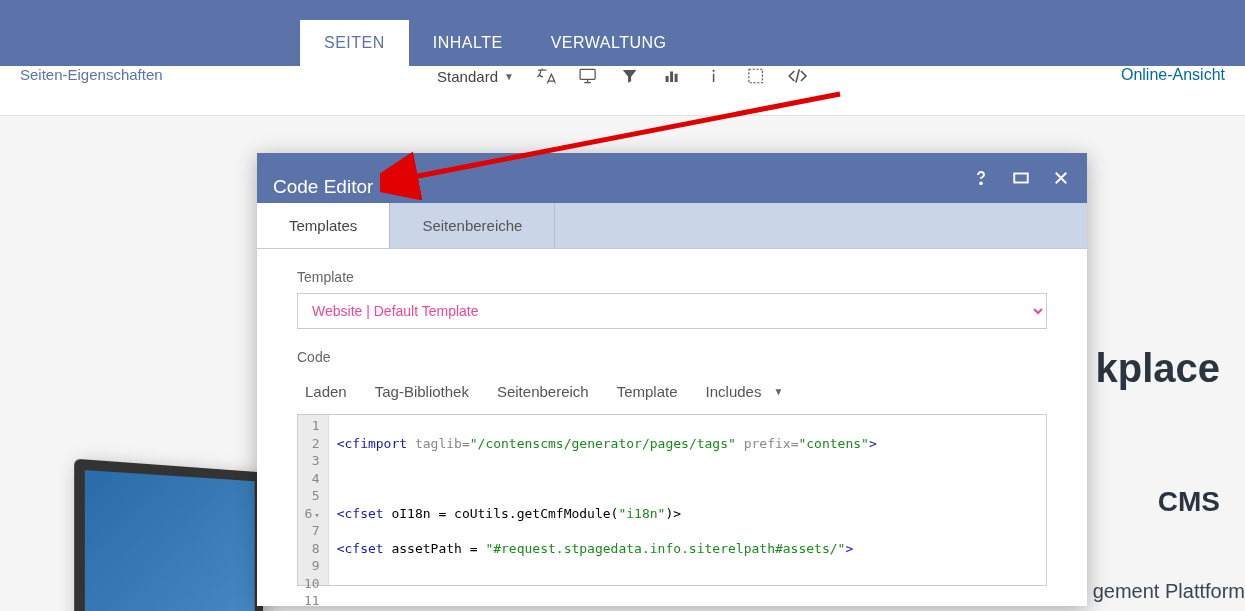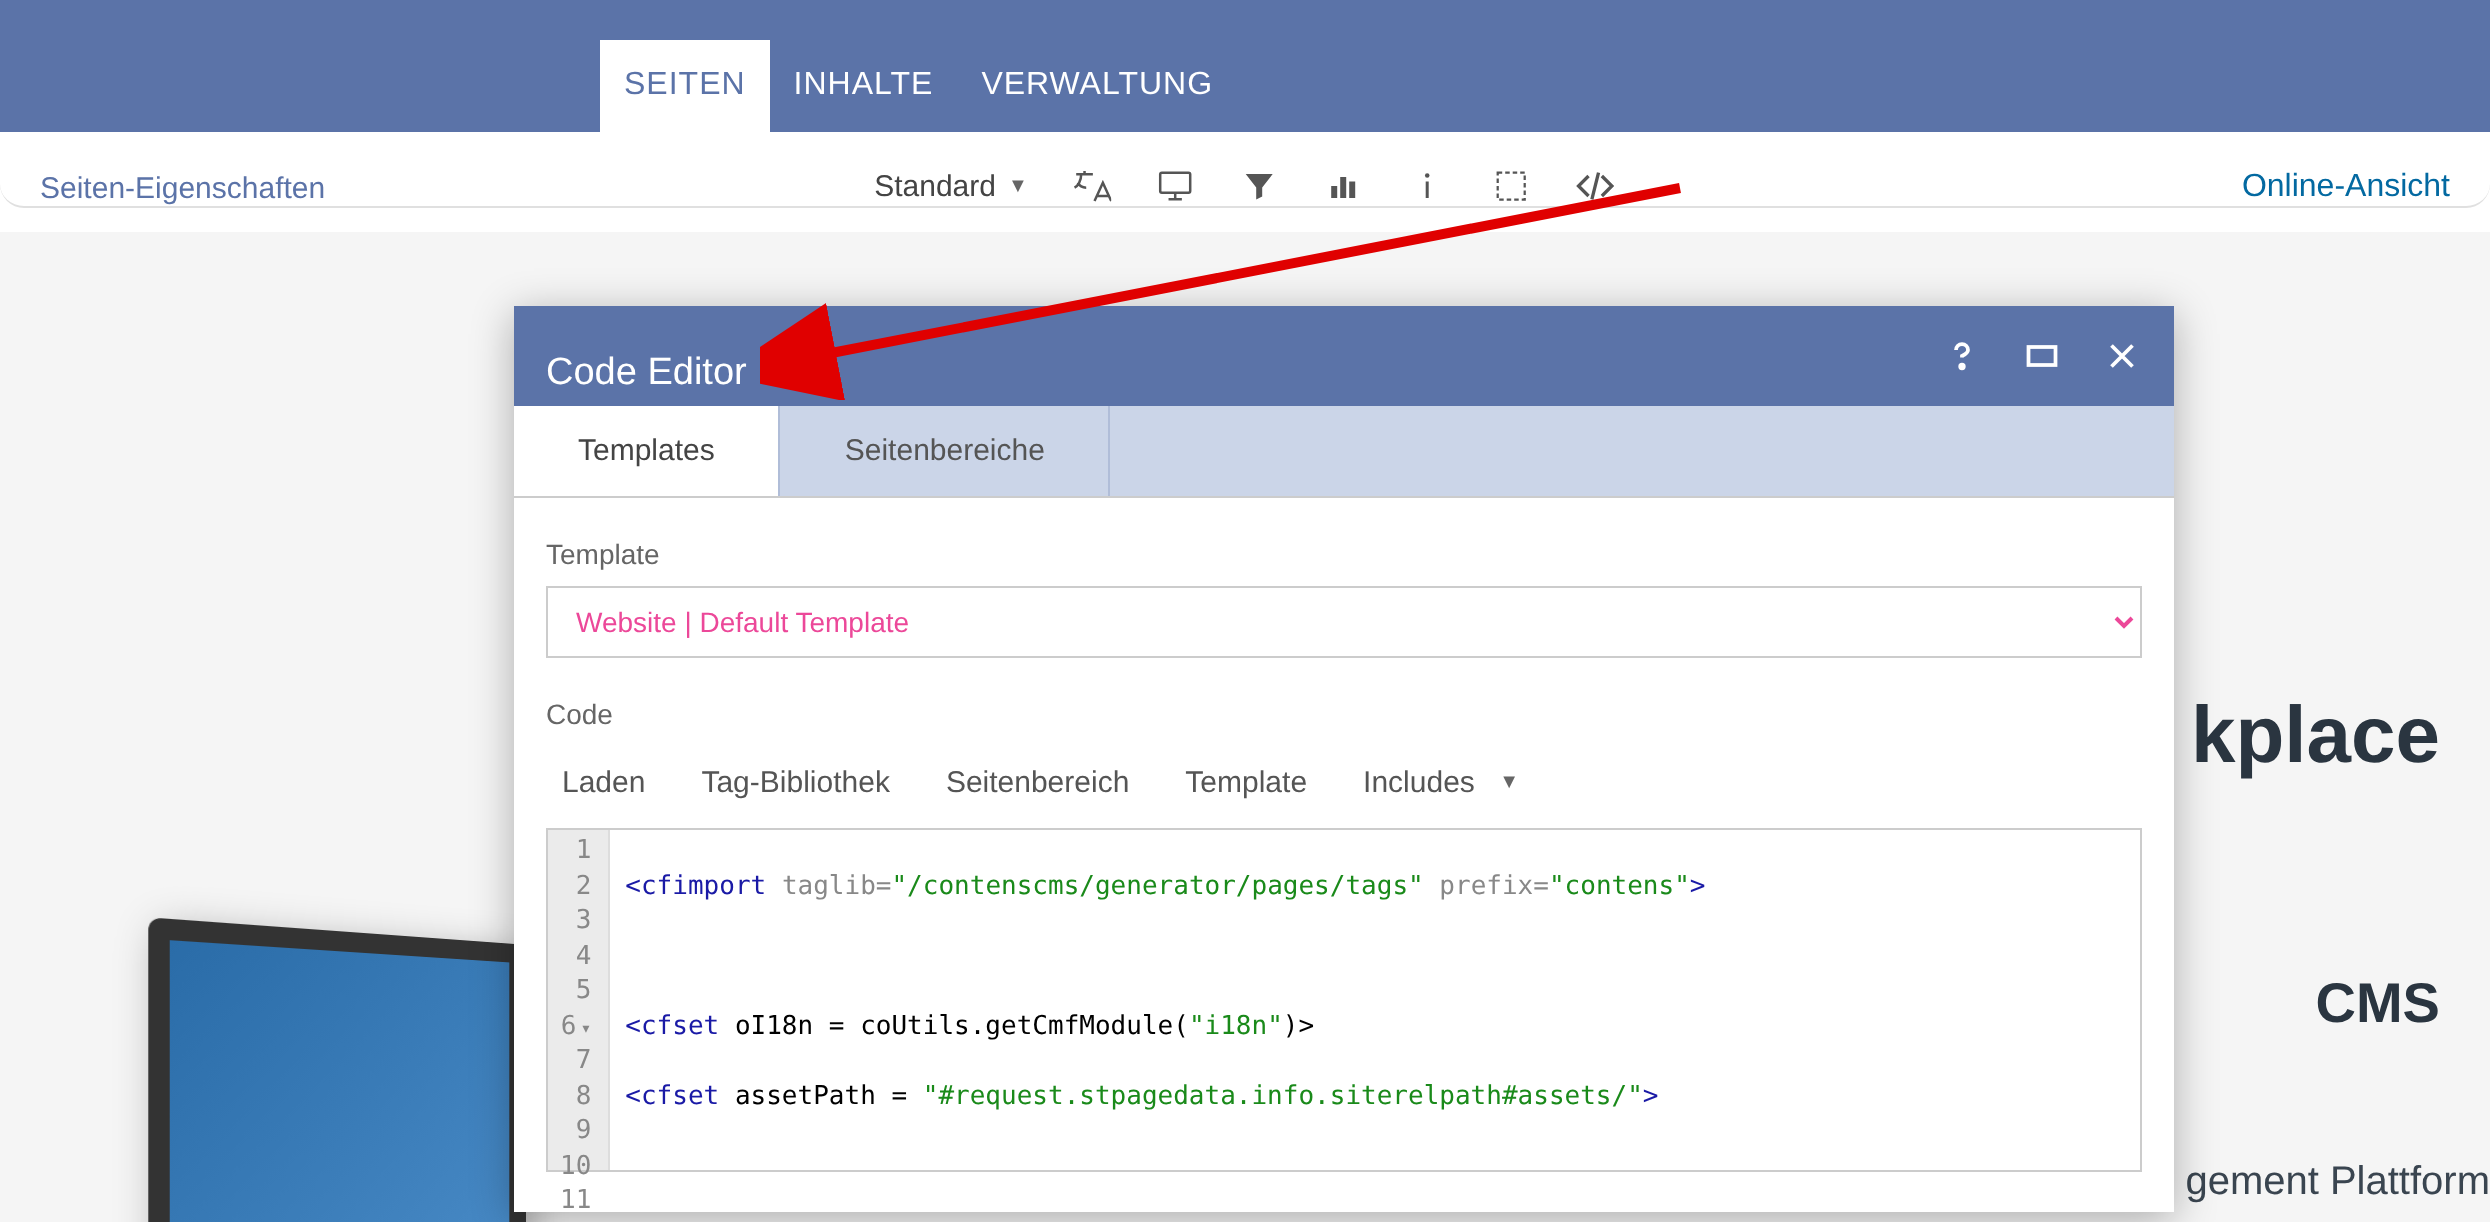--- a/index.html
+++ b/index.html
@@ -1,22 +1,22 @@
 <!DOCTYPE html>
 <html><head>
 <meta charset="utf-8">
 <style>
 * { margin: 0; padding: 0; box-sizing: border-box; }
 body { font-family: "Segoe UI", Arial, sans-serif; background: #fff; width: 1245px; height: 611px; overflow: hidden; position: relative; }
 
 .top-nav { background: #5b73a8; height: 66px; display: flex; align-items: flex-end; padding-left: 300px; }
-.top-nav-tab { padding: 14px 12px; font-size: 16px; color: #fff; cursor: pointer; letter-spacing: 0.5px; }
+.top-nav-tab { padding: 14px 24px; font-size: 16px; color: #fff; cursor: pointer; letter-spacing: 0.5px; }
 .top-nav-tab.active { background: #fff; color: #5b73a8; }
 
-.subnav { background: #fff; height: 38px; border-bottom: 1px solid #e0e0e0; display: flex; align-items: flex-end; padding: 0 20px; position: relative; border-radius: 12px; }
+.subnav { background: #fff; height: 50px; border-bottom: 1px solid #e0e0e0; display: flex; align-items: flex-start; padding: 0 20px; position: relative; }
 .subnav-left { color: #5b73a8; font-size: 15px; }
 .subnav-center { position: absolute; left: 50%; transform: translateX(-50%); display: flex; align-items: center; gap: 22px; }
 .subnav-text { font-size: 15px; color: #444; display: flex; align-items: center; gap: 6px; }
 .subnav-icon { width: 20px; height: 20px; display: flex; align-items: center; justify-content: center; color: #555; cursor: pointer; }
 .subnav-right { margin-left: auto; color: #0369a1; font-size: 16px; }
 
 .content-bg { position: absolute; top: 116px; left: 0; right: 0; bottom: 0; background: #f5f5f5; padding-top: 40px; }
 .bg-img { position: absolute; left: 75px; top: 350px; width: 200px; height: 200px; background: #333; border-radius: 6px; transform: perspective(500px) rotateY(20deg); box-shadow: 5px 5px 20px rgba(0,0,0,0.3); overflow: hidden; }
 .bg-img::before { content: ''; position: absolute; left: 10px; right: 10px; top: 10px; bottom: 10px; background: linear-gradient(135deg, #2a6ca8, #4a8cc8); }
 .bg-text1 { position: absolute; right: 25px; top: 230px; font-size: 40px; font-weight: 700; color: #2a3540; }
@@ -26,21 +26,21 @@
 .modal { position: absolute; left: 257px; top: 153px; width: 830px; background: #fff; box-shadow: 0 4px 20px rgba(0,0,0,0.3); }
 .modal-header { background: #5b73a8; height: 50px; display: flex; align-items: center; padding: 0 16px; color: #fff; }
 .modal-title { font-size: 19px; font-weight: 400; margin-top: 17px; }
 .modal-header-right { margin-left: auto; display: flex; gap: 20px; align-items: center; }
 .modal-header-icon { width: 20px; height: 20px; cursor: pointer; display: flex; align-items: center; justify-content: center; }
 
 .modal-tabs { display: flex; background: #cbd5e8; border-bottom: 1px solid #ccc; }
 .modal-tab { padding: 14px 32px; font-size: 15px; color: #555; cursor: pointer; background: #cbd5e8; border-right: 1px solid #b0bdd8; }
 .modal-tab.active { background: #fff; color: #444; }
 
-.modal-body { padding: 20px 16px; }
+.modal-body { padding: 20px 40px; }
 .form-label { font-size: 14px; color: #666; margin-bottom: 8px; display: block; }
 .form-select { width: 100%; padding: 8px 10px; border: 1px solid #ccc; font-size: 14px; background: #fff; color: #ec4899; -webkit-appearance: menulist; }
 .section-gap { height: 20px; }
 
 .code-toolbar { display: flex; gap: 28px; padding: 10px 8px 14px 8px; }
 .code-tool { font-size: 15px; color: #555; cursor: pointer; display: flex; align-items: center; gap: 4px; }
 
 .code-editor { border: 1px solid #ccc; background: #fff; font-family: Consolas, monospace; font-size: 13px; display: flex; height: 172px; }
 .gutter { background: #ebebeb; color: #888; text-align: right; padding: 2px 8px 2px 6px; user-select: none; border-right: 1px solid #ddd; line-height: 1.35; }
 .gutter div { height: 17.5px; }

